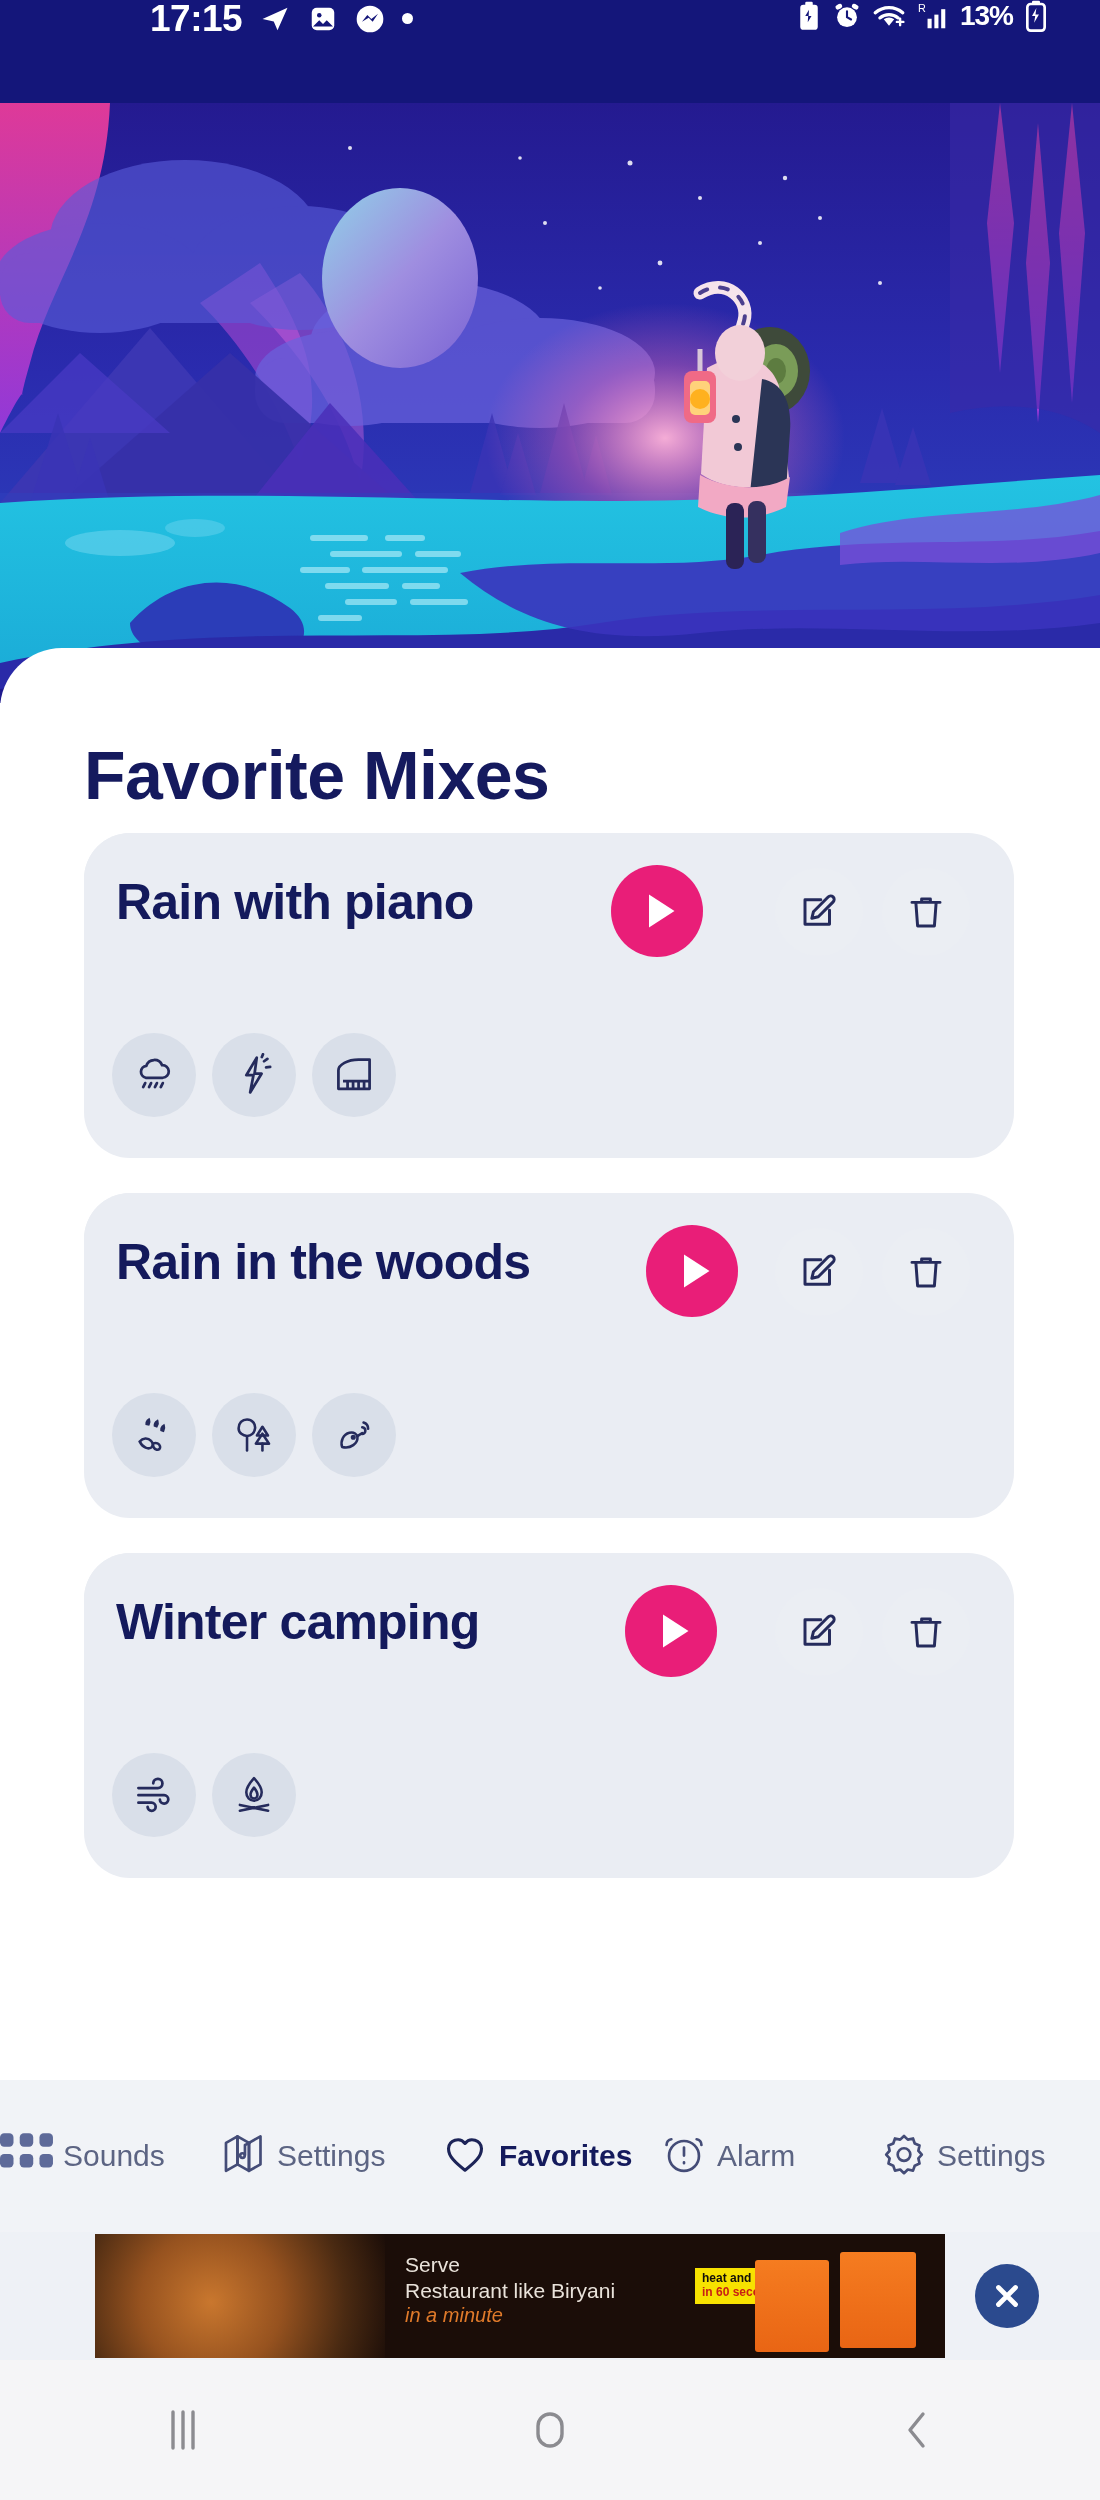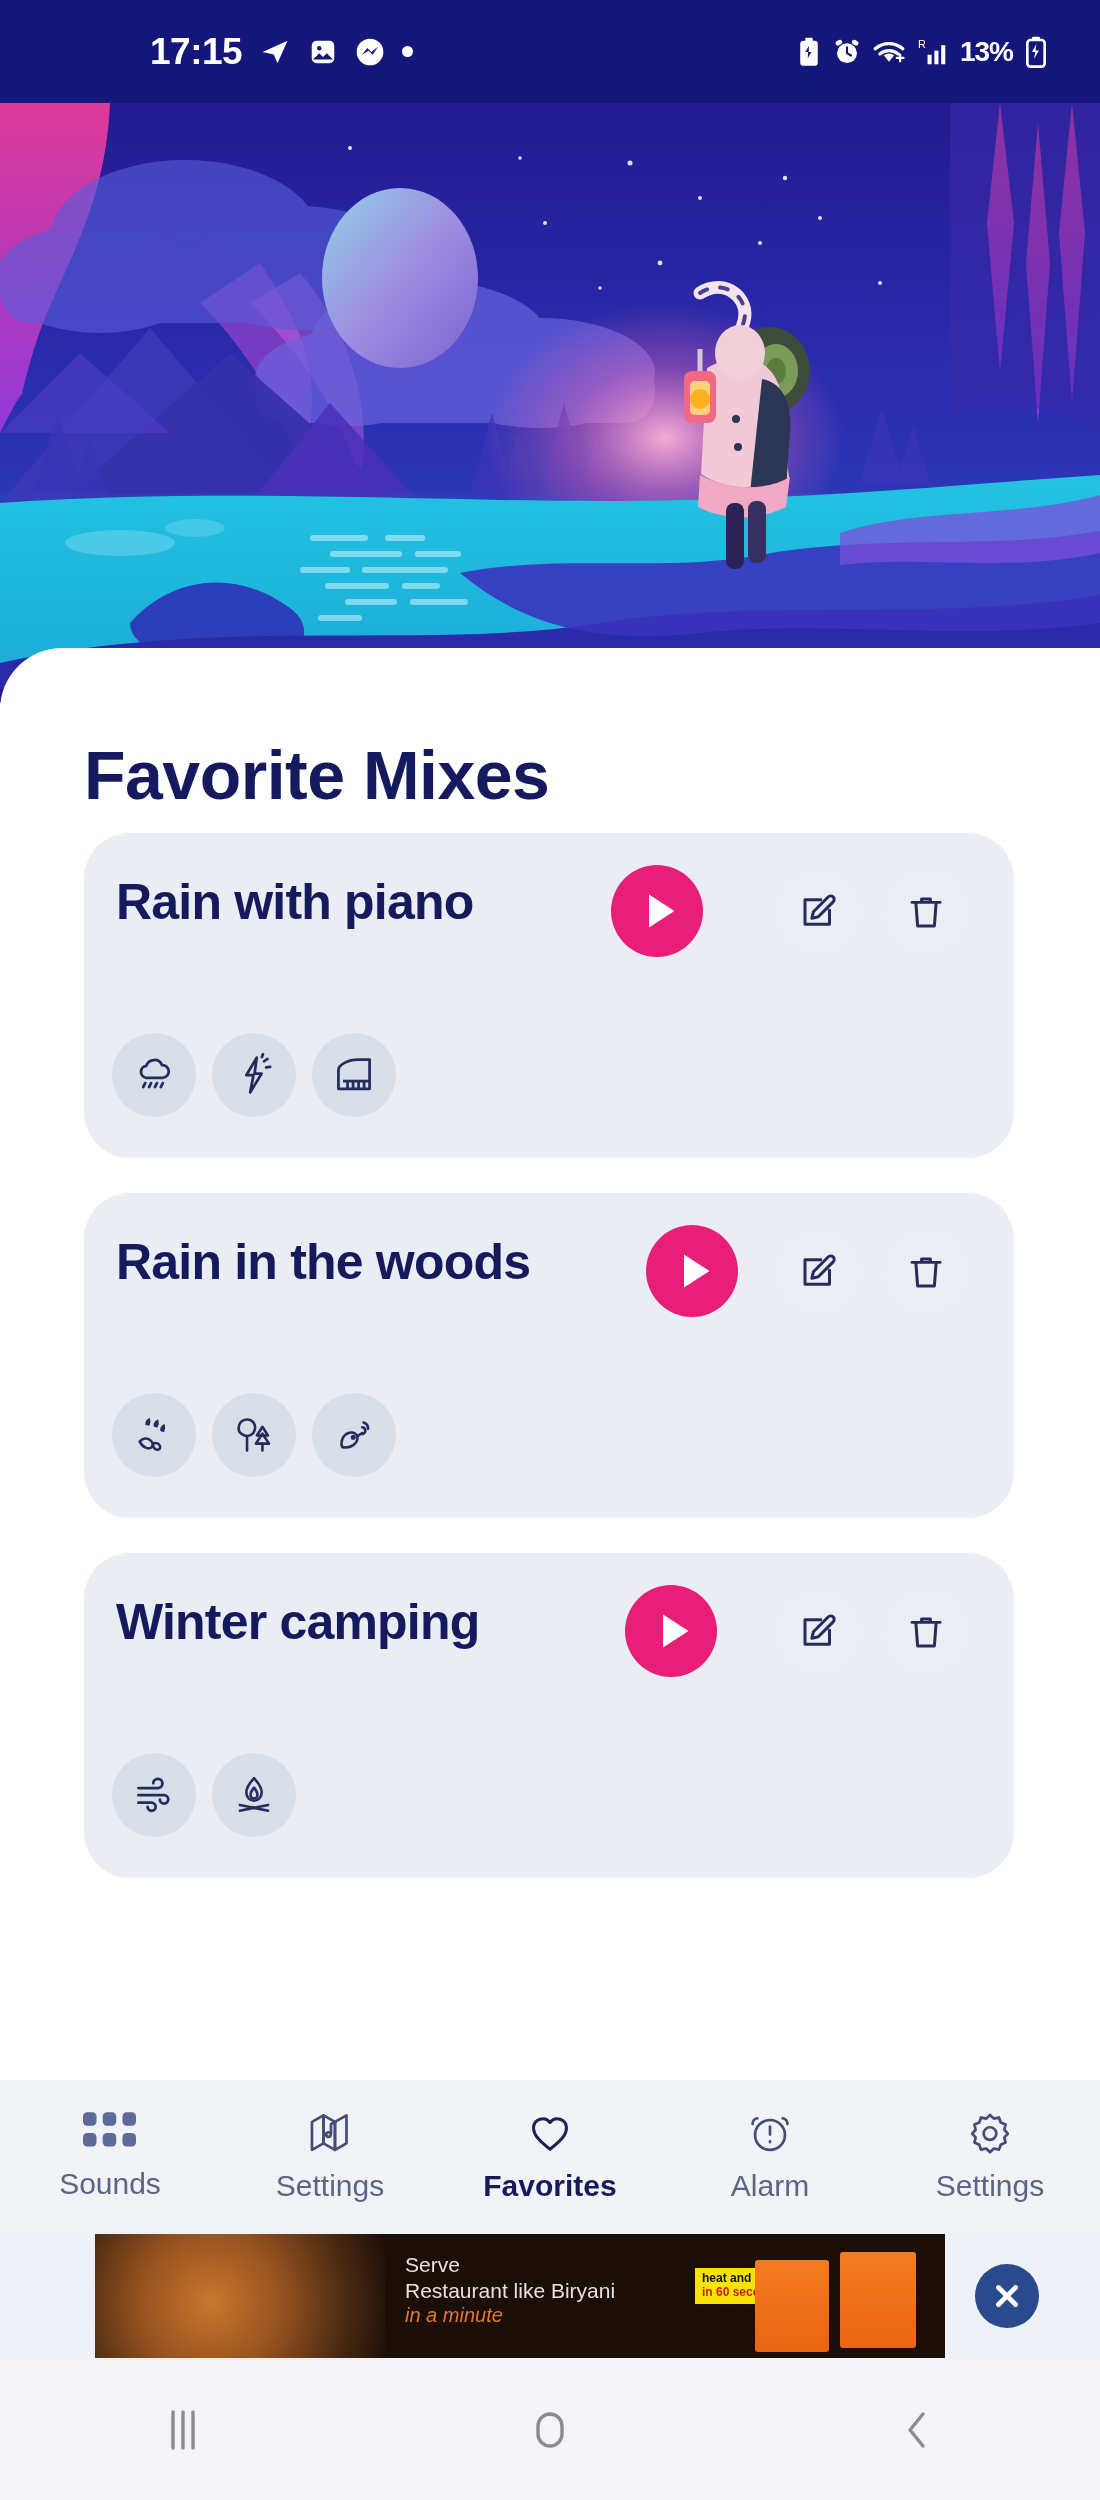--- a/index.html
+++ b/index.html
@@ -8,21 +8,21 @@
     font-family:"Liberation Sans", sans-serif;
     background:#ffffff;
     overflow:hidden;
     position:relative;
   }
 
   
   .statusbar{
     position:absolute; top:0; left:0; width:1100px; height:103px;
     background:#14167a;
-    display:flex; align-items:center; justify-content:space-between;
+    display:flex; align-items:flex-start; justify-content:space-between;
     padding:0 52px 0 150px;
     color:#ffffff;
   }
   .sb-left{ display:flex; align-items:center; gap:16px; }
   .sb-right{ display:flex; align-items:center; gap:11px; }
   .sb-time{ font-size:37px; font-weight:bold; letter-spacing:-0.5px; line-height:1; }
   .sb-ico{ display:inline-flex; align-items:center; justify-content:center; }
   .sb-dot{ width:11px;height:11px;border-radius:50%;background:#fff;display:inline-block; }
   .sb-pct{ font-size:28px; font-weight:bold; letter-spacing:-1px; }
 
@@ -88,21 +88,21 @@
     display:flex; align-items:center; justify-content:center;
   }
 
   
   .bottomnav{
     position:absolute; left:0; top:2080px; width:1100px; height:152px;
     background:#f1f3f7; z-index:6;
     display:flex; align-items:center;
   }
   .nav-item{
-    flex:1; display:flex; flex-direction:column; align-items:center; gap:9px;
+    flex:1; display:flex; flex-direction:row; align-items:center; gap:9px;
     cursor:pointer;
   }
   .nav-label{ font-size:30px; color:#5c6483; }
   .nav-item.active .nav-label{ color:#141a5c; font-weight:bold; }
 
   
   .ad-wrap{
     position:absolute; left:0; top:2232px; width:1100px; height:128px;
     background:#eef1f6; z-index:6;
     display:flex; align-items:center;

